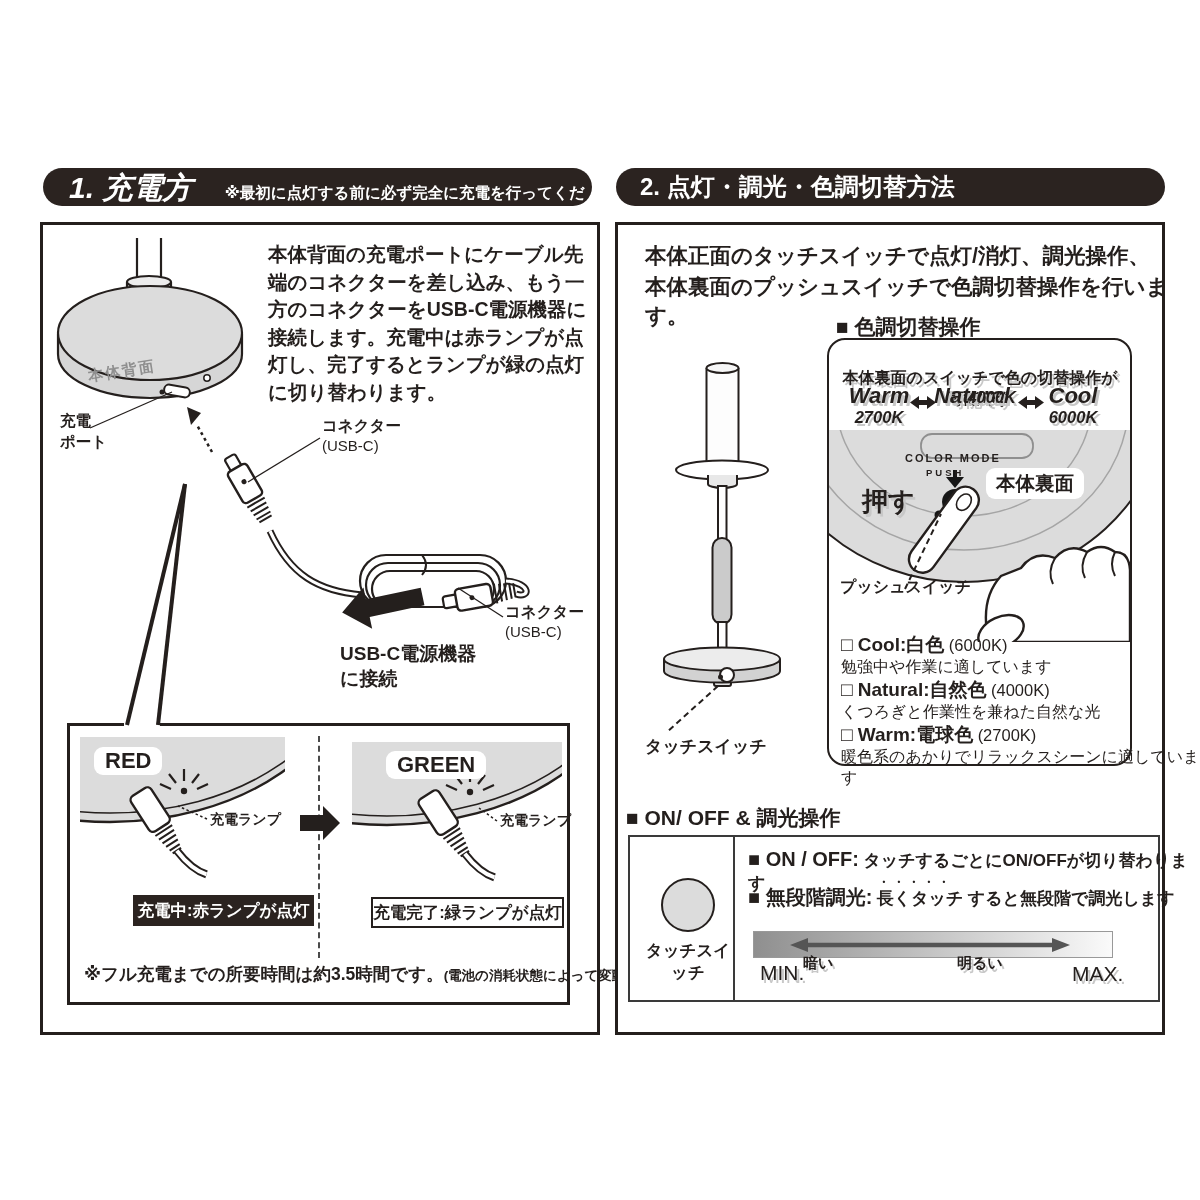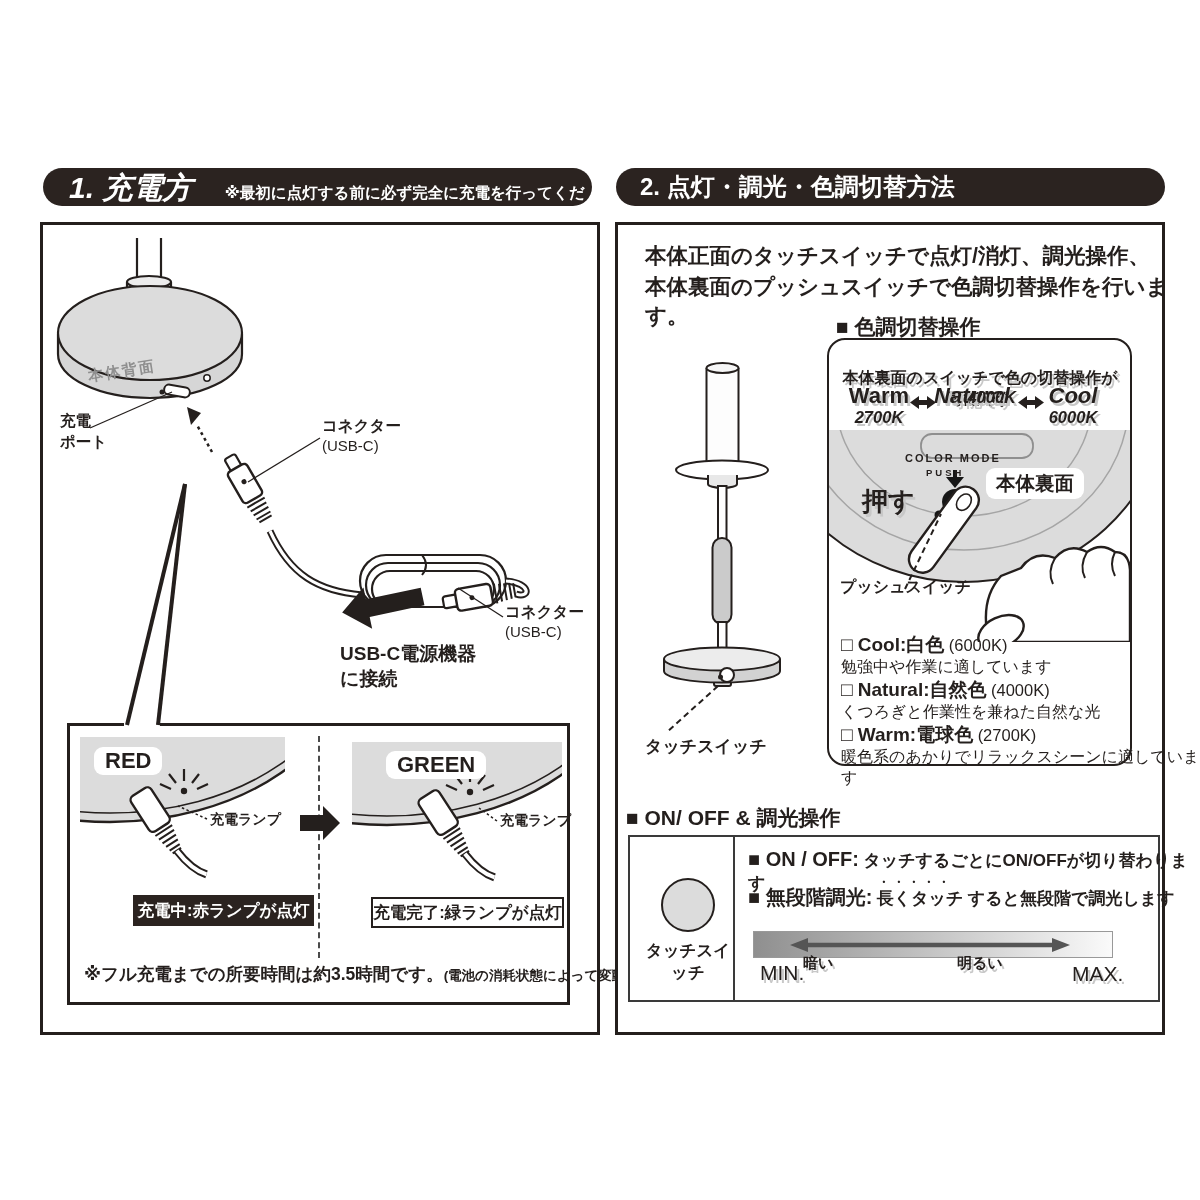--- a/index.html
+++ b/index.html
@@ -54,20 +54,21 @@
       </g>
       <circle cx="107" cy="154" r="2.5" fill="#241f1d" stroke="none"></circle>
       <circle cx="152" cy="140" r="3.2" fill="#fff" stroke-width="1.5"></circle>
     </g>
   </svg>
   <div class="ab b" style="left:88px;top:362px;font-size:15px;color:#8f8f8f;letter-spacing:2px;transform:rotate(-9deg);">本体背面</div>
 
   <div class="ab b pre" style="left:60px;top:410px;font-size:15.5px;line-height:21px;">充電
 ポート</div>
 
+  <div class="ab" style="left:268px;top:241px;width:326px;font-size:19.5px;line-height:27.5px;font-weight:bold;">本体背面の充電ポートにケーブル先端のコネクターを差し込み、もう一方のコネクターをUSB-C電源機器に接続します。充電中は赤ランプが点灯し、完了するとランプが緑の点灯に切り替わります。</div>
 
   <div class="ab b" style="left:322px;top:416px;font-size:15.5px;">コネクター</div>
   <div class="ab" style="left:322px;top:437px;font-size:15px;">(USB-C)</div>
 
   <svg class="ab" style="left:170px;top:413px;" width="420" height="270" viewBox="0 0 420 270">
     <g stroke="#241f1d" fill="none">
 
       <g transform="translate(73,67) rotate(-30)">
         <rect x="-6" y="-27" width="12" height="15" rx="2.5" fill="#fff" stroke-width="2.2"></rect>
         <rect x="-11" y="-14" width="22" height="36" rx="4" fill="#fff" stroke-width="2.4"></rect>
@@ -183,21 +184,21 @@
       <circle cx="72" cy="317" r="7" fill="#fff"></circle>
       <circle cx="65.5" cy="319" r="2.5" fill="#241f1d" stroke="none"></circle>
     </g>
   </svg>
   <div class="ab b" style="left:645px;top:735px;font-size:17px;">タッチスイッチ</div>
 
   <div class="ab roundbox" style="left:827px;top:338px;width:305px;height:428px;"></div>
 
   <div class="ab b ctr sh" style="left:838px;top:368px;width:284px;font-size:16px;">本体裏面のスイッチで色の切替操作が可能です</div>
 
-  <div class="ab b ctr sh" style="left:846px;top:383px;width:66px;font-size:22px;">Warm</div>
+  <div class="ab b ctr sh" style="left:846px;top:383px;width:66px;font-size:22px;font-style:italic;">Warm</div>
   <div class="ab b ctr sh" style="left:846px;top:408px;width:66px;font-size:16.5px;font-style:italic;">2700K</div>
   <svg class="ab" style="left:910px;top:396px;" width="26" height="13" viewBox="0 0 26 13">
     <polygon points="0,6.5 9,0 9,4 17,4 17,0 26,6.5 17,13 17,9 9,9 9,13" fill="#241f1d"></polygon>
   </svg>
   <div class="ab b ctr sh" style="left:928px;top:383px;width:88px;font-size:22px;font-style:italic;">Natural</div>
   <div class="ab b ctr sh" style="left:928px;top:388px;width:88px;font-size:16.5px;font-style:italic;text-align:right;">4000K</div>
   <svg class="ab" style="left:1018px;top:396px;" width="26" height="13" viewBox="0 0 26 13">
     <polygon points="0,6.5 9,0 9,4 17,4 17,0 26,6.5 17,13 17,9 9,9 9,13" fill="#241f1d"></polygon>
   </svg>
   <div class="ab b ctr sh" style="left:1040px;top:383px;width:66px;font-size:22px;font-style:italic;">Cool</div>

